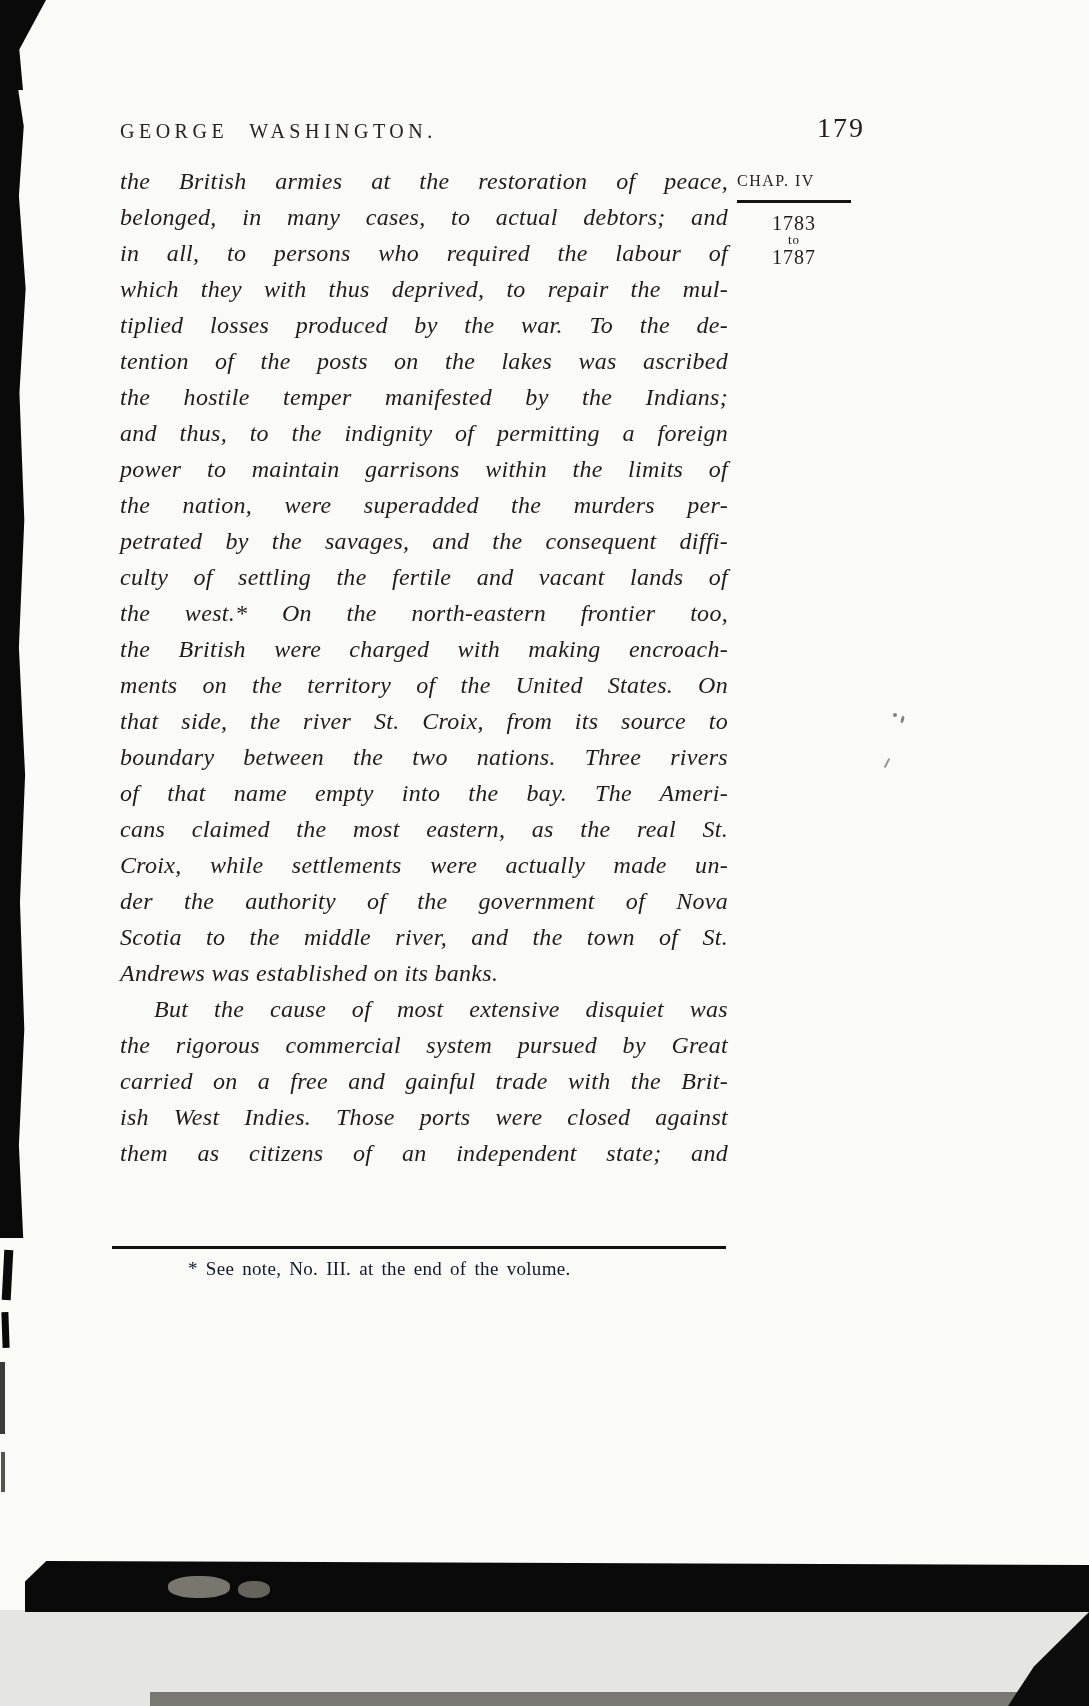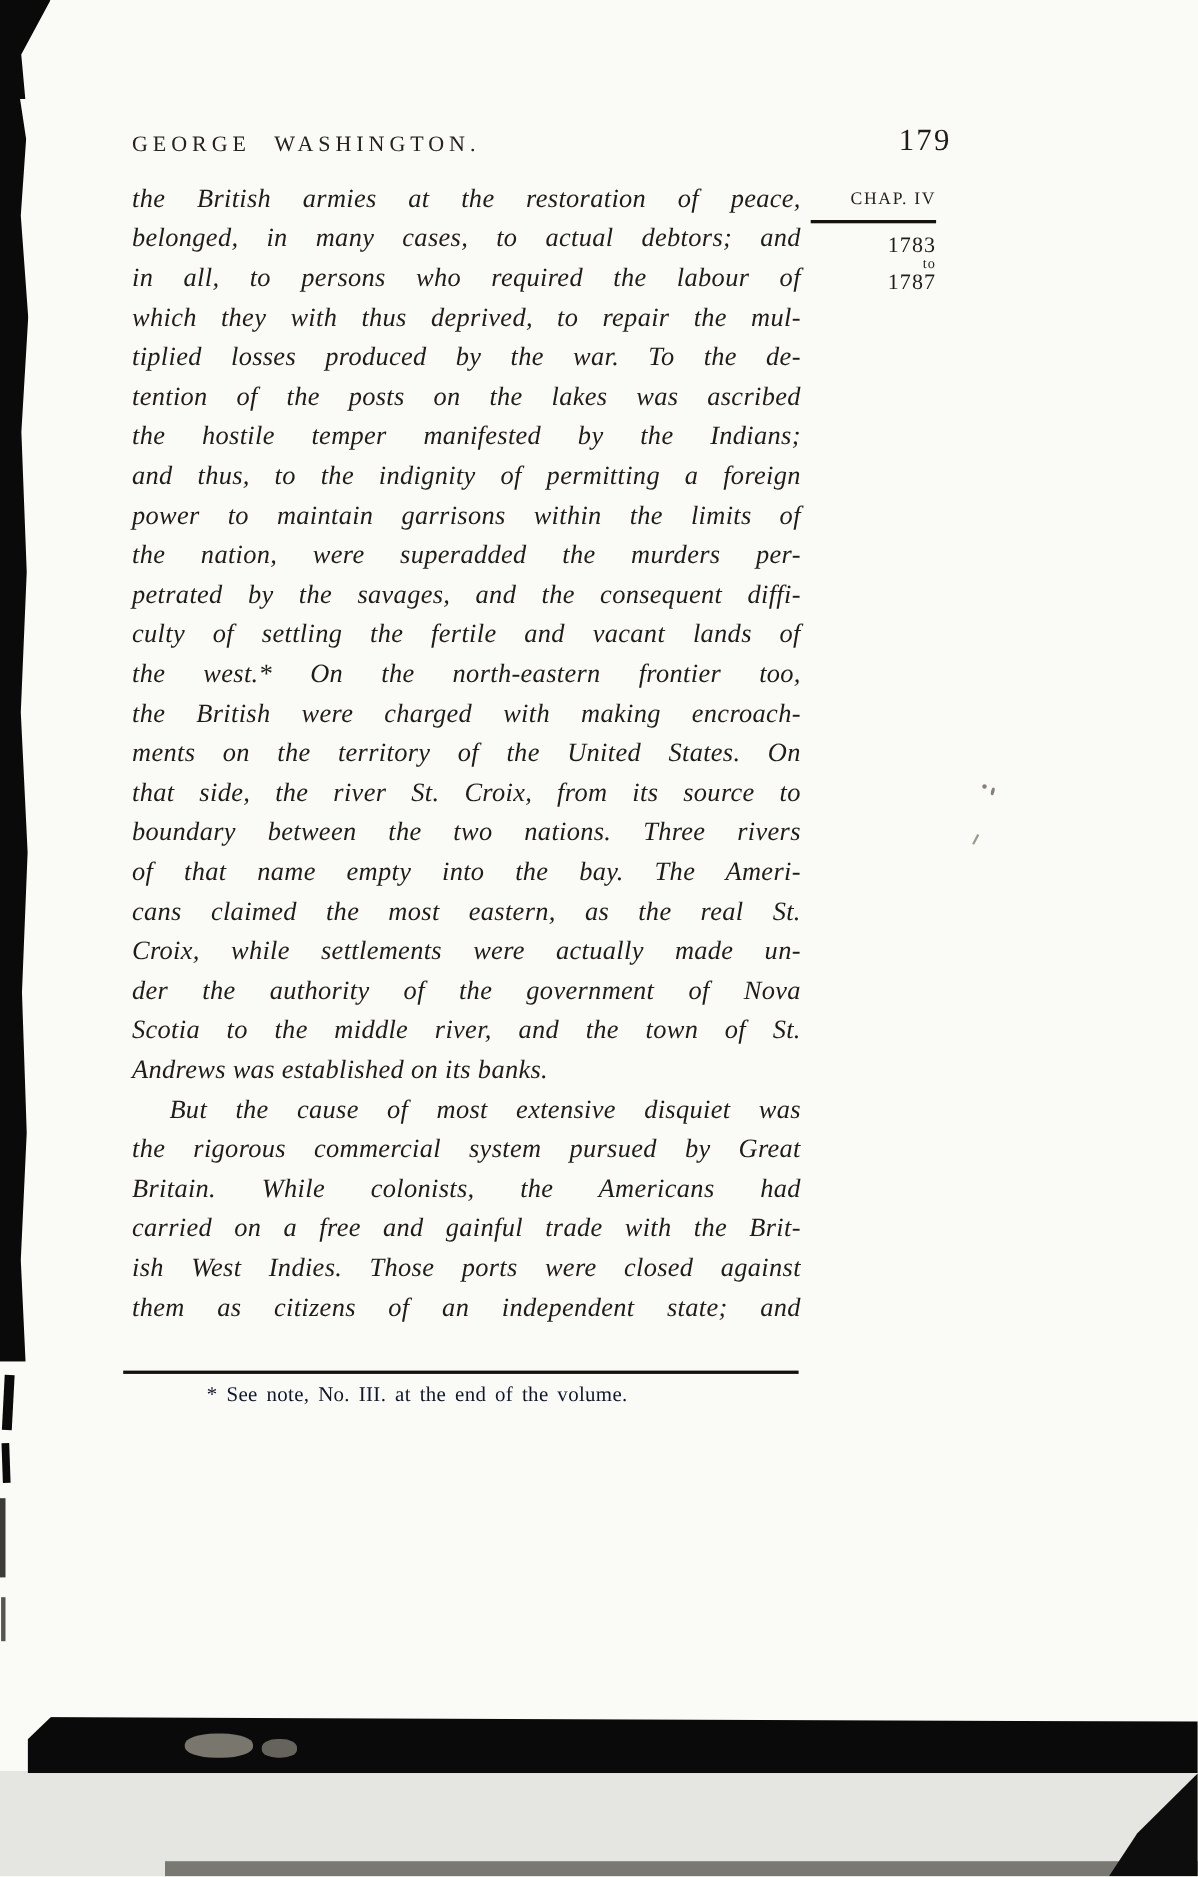--- a/index.html
+++ b/index.html
@@ -49,31 +49,31 @@
   .line.indent { text-indent: 34px; }
 
   
   .marginalia {
     position: absolute;
     left: 737px; top: 172px; width: 114px;
   }
   .chapter {
     font-size: 16px;
     letter-spacing: 1.5px;
-    text-align: right;
+    text-align: left;
     color: #26221c;
   }
   .chapter-rule {
     margin-top: 10px;
     height: 3px;
     background: #16130d;
   }
   .years {
     margin-top: 9px;
-    text-align: right;
+    text-align: center;
     font-size: 20px;
     line-height: 22px;
     letter-spacing: 1px;
   }
   .years .to { font-size: 13px; line-height: 12px; }
 
   
   .footnote-rule {
     position: absolute;
     left: 112px; top: 1246px; width: 614px; height: 3px;
@@ -185,21 +185,20 @@
     <div class="line">that side, the river St. Croix, from its source to</div>
     <div class="line">boundary between the two nations.  Three rivers</div>
     <div class="line">of that name empty into the bay.  The Ameri-</div>
     <div class="line">cans claimed the most eastern, as the real St.</div>
     <div class="line">Croix, while settlements were actually made un-</div>
     <div class="line">der the authority of the government of Nova</div>
     <div class="line">Scotia to the middle river, and the town of St.</div>
     <div class="line flush">Andrews was established on its banks.</div>
     <div class="line indent">But the cause of most extensive disquiet was</div>
     <div class="line">the rigorous commercial system pursued by Great</div>
-    <div class="line">Britain.   While colonists, the Americans had</div>
     <div class="line">carried on a free and gainful trade with the Brit-</div>
     <div class="line">ish West Indies.  Those ports were closed against</div>
     <div class="line">them as citizens of an independent state; and</div>
   </main>
 
   <div class="footnote-rule"></div>
   <div class="footnote">* See note, No. III. at the end of the volume.</div>
 
 </div>
 

